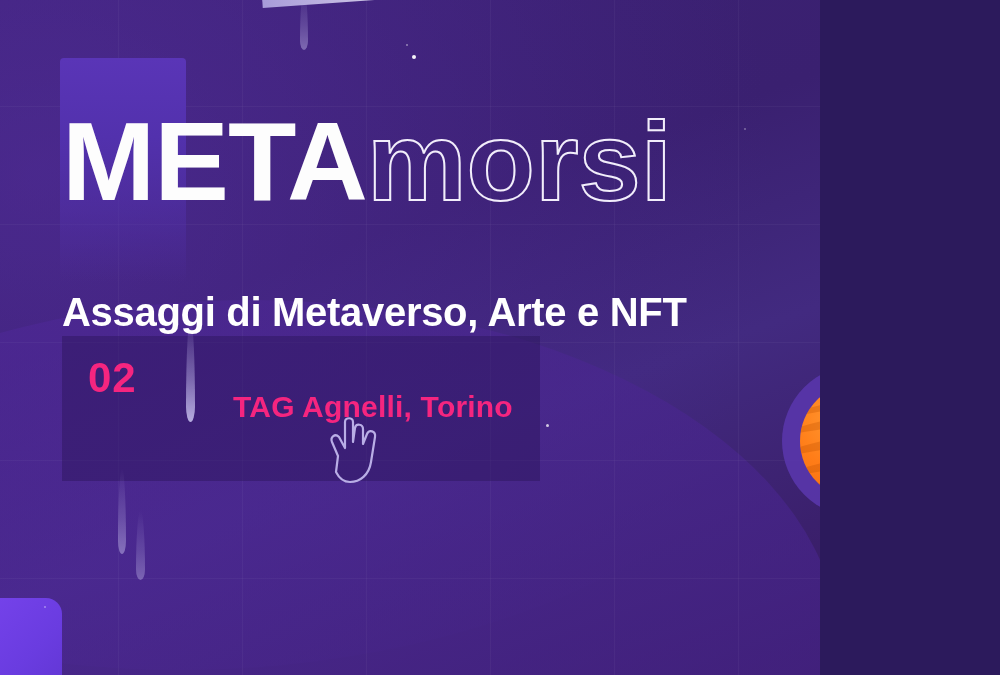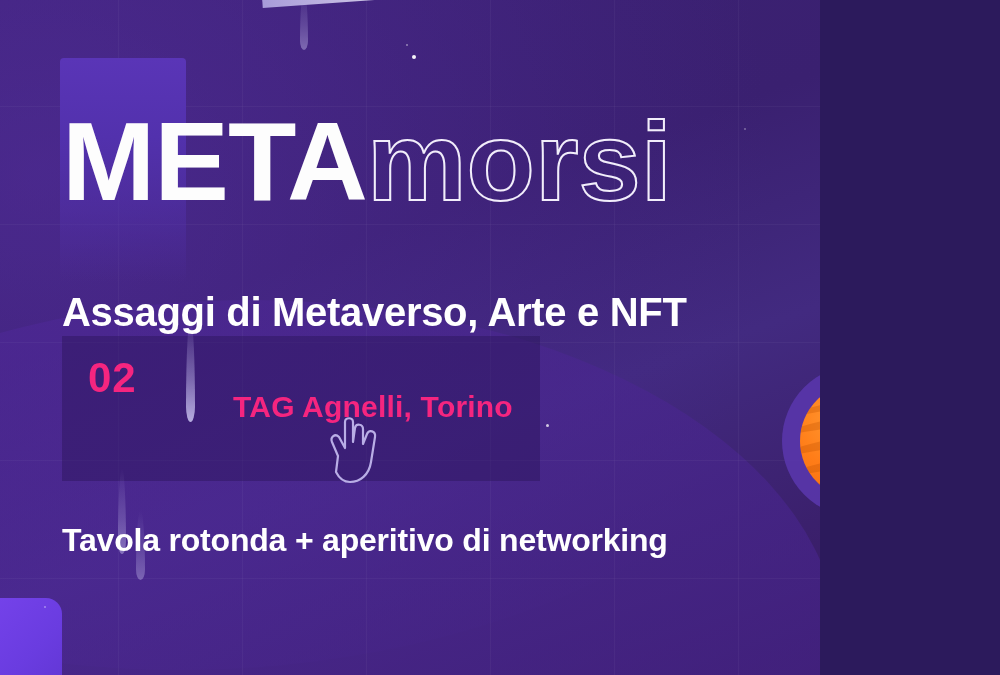--- a/index.html
+++ b/index.html
@@ -229,15 +229,14 @@
   </h1>
 
   <div class="subtitle">Assaggi di Metaverso, Arte e NFT</div>
 
   <div class="date-big">
     <span class="date-day">02</span>
   </div>
 
   <div class="venue">TAG Agnelli, Torino</div>
 
-  <div class="footer-line">Tavola rotonda + aperitivo di networking</div>
 
 </div>
 
 </body></html>

